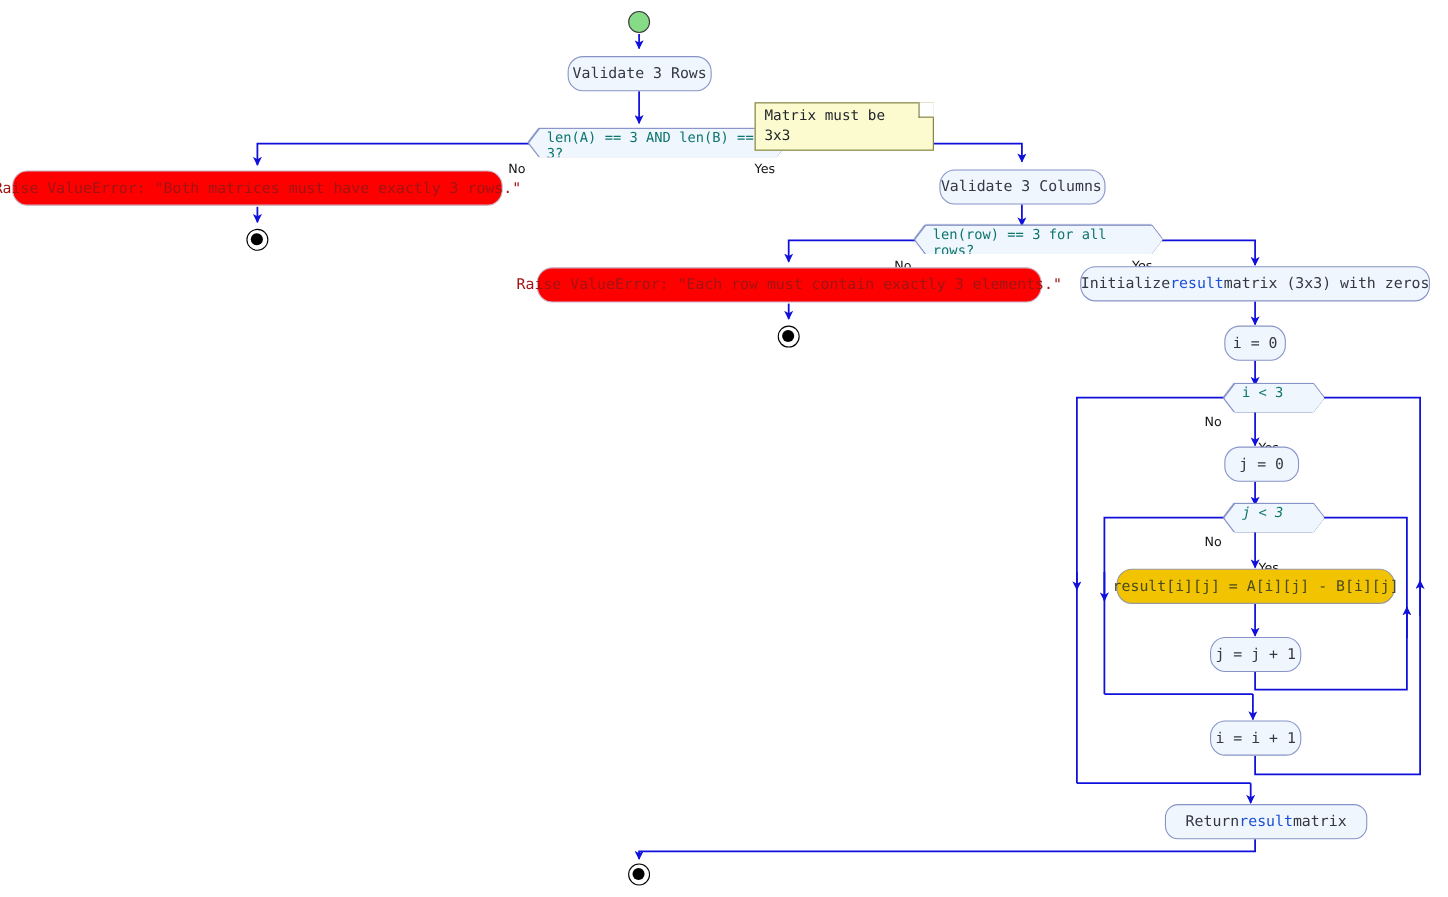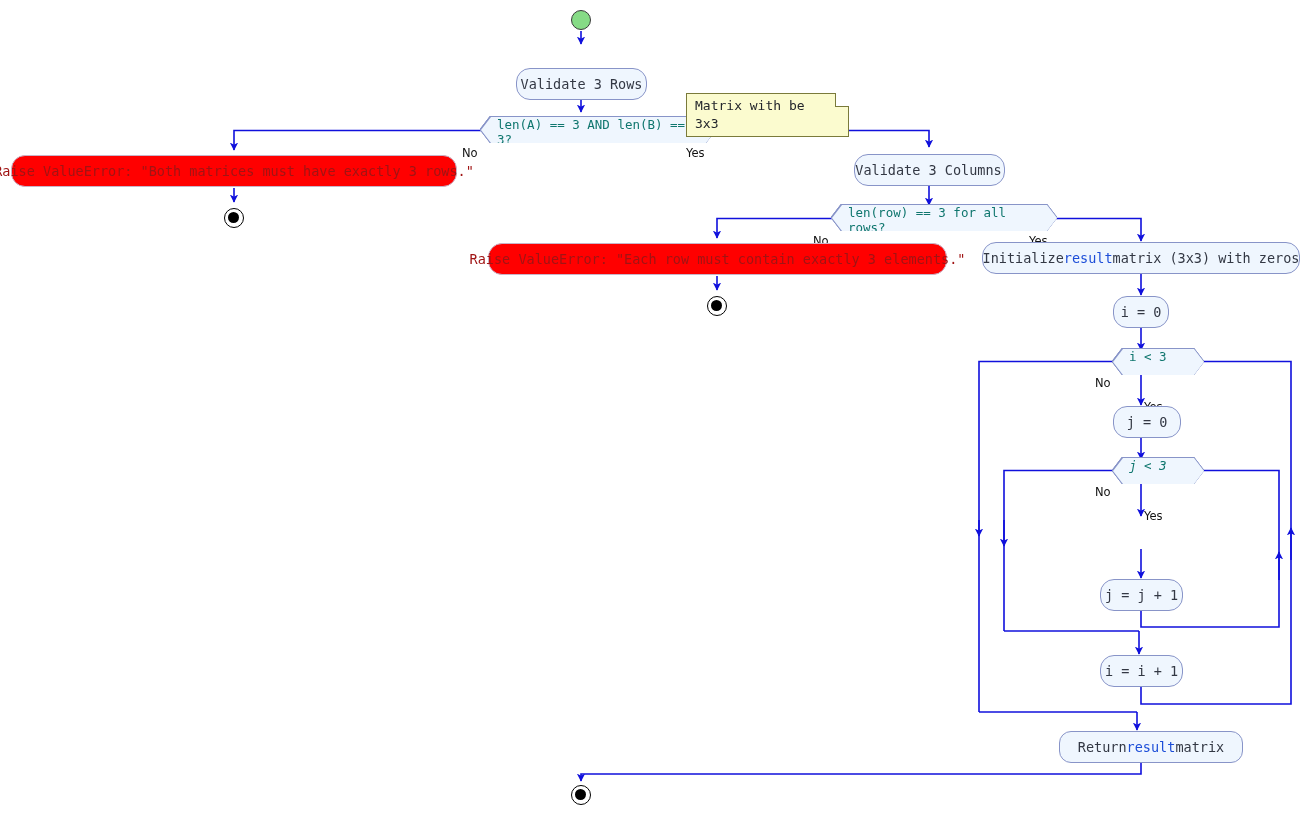--- a/index.html
+++ b/index.html
@@ -206,40 +206,40 @@
 
       <path d="M 1137 712 L 1137 730" marker-end="url(#ah)"></path>
 
       <path d="M 1141 763 L 1141 774 L 581 774 L 581 781" marker-end="url(#ah)"></path>
 
     </g>
   </svg>
 
   <div class="start-node" style="left:571px; top:10px;"></div>
 
-  <div class="node activity" style="left:516px; top:51px; width:131px;margin-top:17px;">
+  <div class="node activity" style="left:516px; top:51px; width:131px;">
     <span>Validate 3 Rows</span>
   </div>
 
   <div class="decision-wrap" style="left:481px; top:117px;">
     <div class="decision" style="width:203px;">
       <span>len(A) == 3 AND len(B) == 3?</span>
     </div>
   </div>
   <div class="elabel" style="left:462px; top:118px;">No</div>
   <div class="elabel" style="left:686px; top:118px;">Yes</div>
 
   <div class="node activity error" style="left:11px; top:155px; width:446px;">
     <span>Raise ValueError: "Both matrices must have exactly 3 rows."</span>
   </div>
 
   <div class="end-node" style="left:224px; top:208px;"></div>
 
   <div class="note" style="left:686px; top:93px; width:163px;">
-    <span>Matrix with be 3x3</span>
+    <span>Matrix must be 3x3</span>
   </div>
 
   <div class="node activity" style="left:854px; top:154px; width:151px;padding-left:12px;">
     <span>Validate 3 Columns</span>
   </div>
 
   <div class="decision-wrap" style="left:832px; top:205px;">
     <div class="decision" style="width:193px;">
       <span>len(row) == 3 for all rows?</span>
     </div>
@@ -276,20 +276,23 @@
   </div>
 
   <div class="decision-wrap" style="left:1113px; top:458px;font-style:italic;">
     <div class="decision" style="width:59px;">
       <span>j &lt; 3</span>
     </div>
   </div>
   <div class="elabel" style="left:1095px; top:457px;">No</div>
   <div class="elabel" style="left:1144px; top:481px;">Yes</div>
 
+  <div class="node activity accent" style="left:1015px; top:517px; width:253px;">
+    <span>result[i][j] = A[i][j] - B[i][j]</span>
+  </div>
 
   <div class="node activity" style="left:1100px; top:579px; width:83px;">
     <span>j = j + 1</span>
   </div>
 
   <div class="node activity" style="left:1100px; top:655px; width:83px;">
     <span>i = i + 1</span>
   </div>
 
   <div class="node activity" style="left:1059px; top:731px; width:184px;border-radius:12px;">

